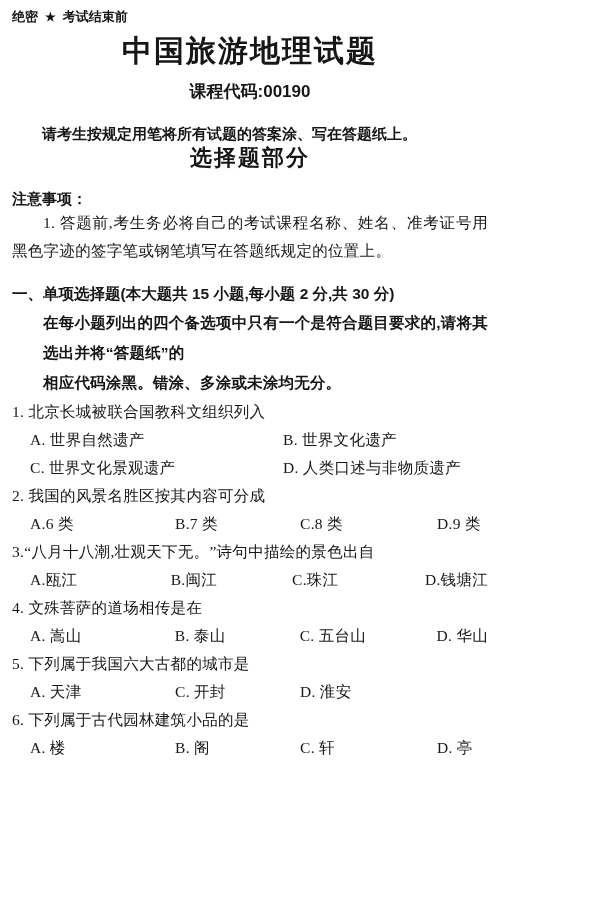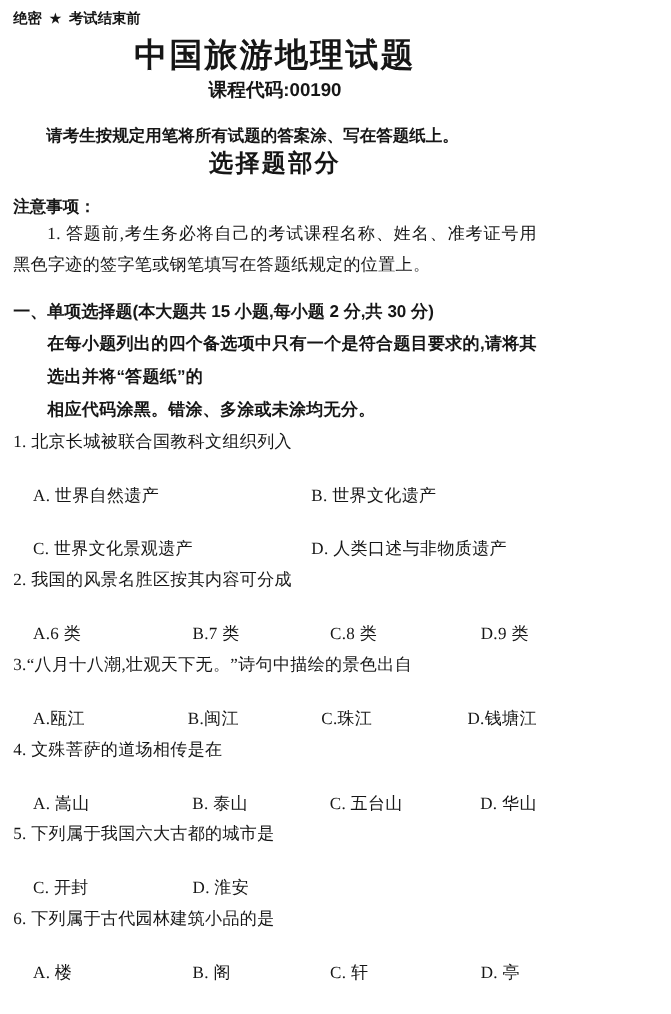--- a/index.html
+++ b/index.html
@@ -32,21 +32,21 @@
   .main-title {
     margin-top: 6px;
     text-align: center;
     font-family: "Liberation Sans", sans-serif;
     font-weight: bold;
     font-size: 30px;
     letter-spacing: 2px;
     line-height: 38px;
   }
   .course-code {
-    margin-top: 1px;
+    margin-top: 11px;
     text-align: center;
     font-family: "Liberation Sans", sans-serif;
     font-weight: bold;
     font-size: 17px;
     line-height: 22px;
   }
   .notice {
     margin-top: 21px;
     font-family: "Liberation Sans", sans-serif;
     font-weight: bold;
@@ -88,21 +88,21 @@
     font-weight: bold;
     font-size: 15.5px;
     margin-left: 2em;
     line-height: 30px;
     text-align: justify;
     letter-spacing: 0.2px;
   }
   .question { font-size: 15.5px; letter-spacing: 0.3px; }
   .q-stem { line-height: 28px; }
   .opt-row { display: flex; padding-left: 18px; line-height: 28px; }
-  .opt { white-space: nowrap; margin-top: 21px; }
+  .opt { white-space: nowrap; }
   .opt-row.cols-2 .opt:nth-child(1) { width: 253px; }
   .opt-row.cols-2 .opt:nth-child(2) { flex: 1; }
   .opt-row.cols-4 .opt:nth-child(1) { width: 145px; }
   .opt-row.cols-4 .opt:nth-child(2) { width: 125px; }
   .opt-row.cols-4 .opt:nth-child(3) { width: 137px; }
   .opt-row.cols-4 .opt:nth-child(4) { flex: 1; }
 </style>
 </head>
 <body>
 
@@ -168,20 +168,21 @@
       <span class="opt">A. 嵩山</span>
       <span class="opt">B. 泰山</span>
       <span class="opt">C. 五台山</span>
       <span class="opt">D. 华山</span>
     </div>
   </div>
 
   <div class="question">
     <div class="q-stem">5. 下列属于我国六大古都的城市是</div>
     <div class="opt-row cols-4">
+      <span class="opt">A. 天津</span>
       <span class="opt">C. 开封</span>
       <span class="opt">D. 淮安</span>
     </div>
   </div>
 
   <div class="question">
     <div class="q-stem">6. 下列属于古代园林建筑小品的是</div>
     <div class="opt-row cols-4">
       <span class="opt">A. 楼</span>
       <span class="opt">B. 阁</span>

